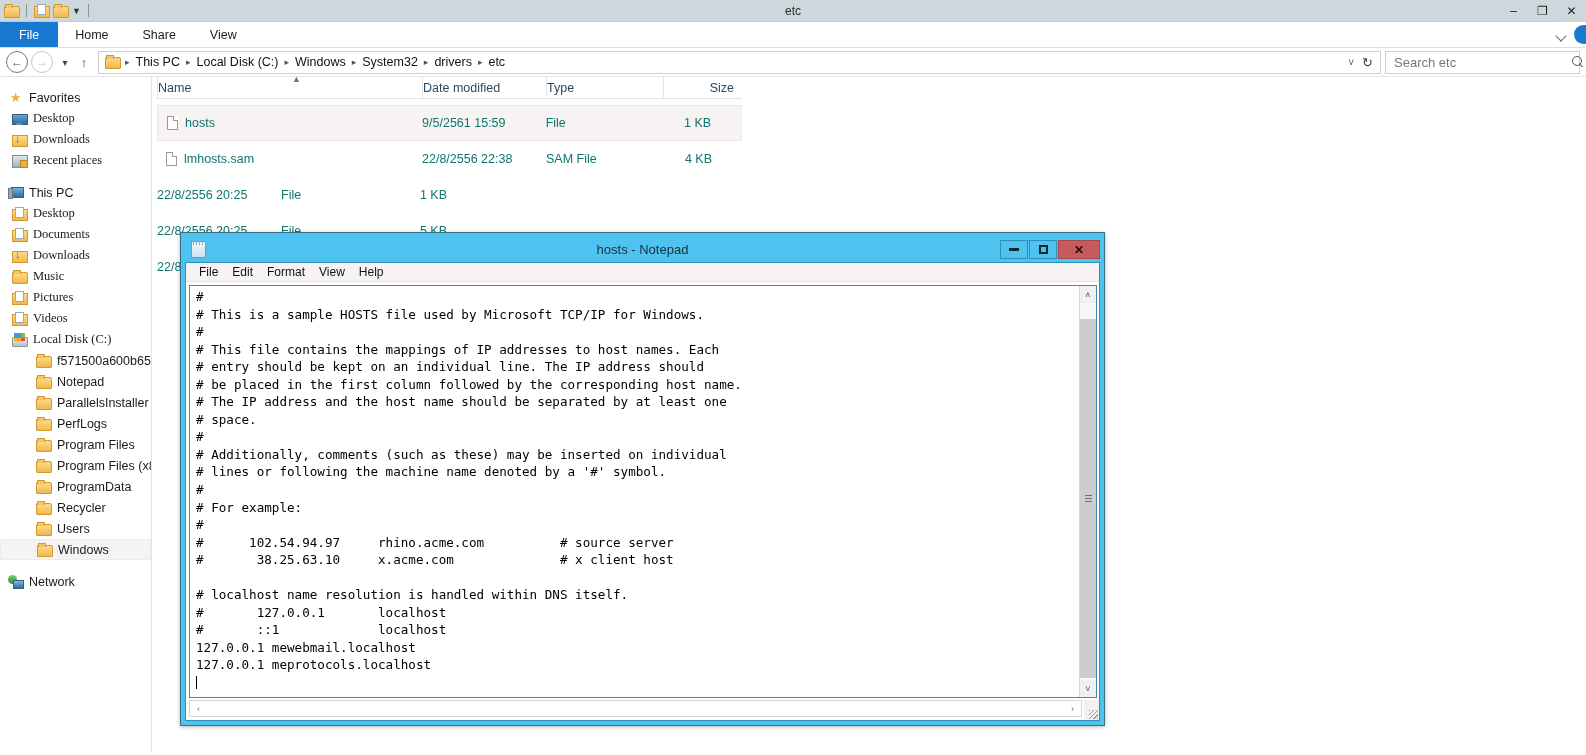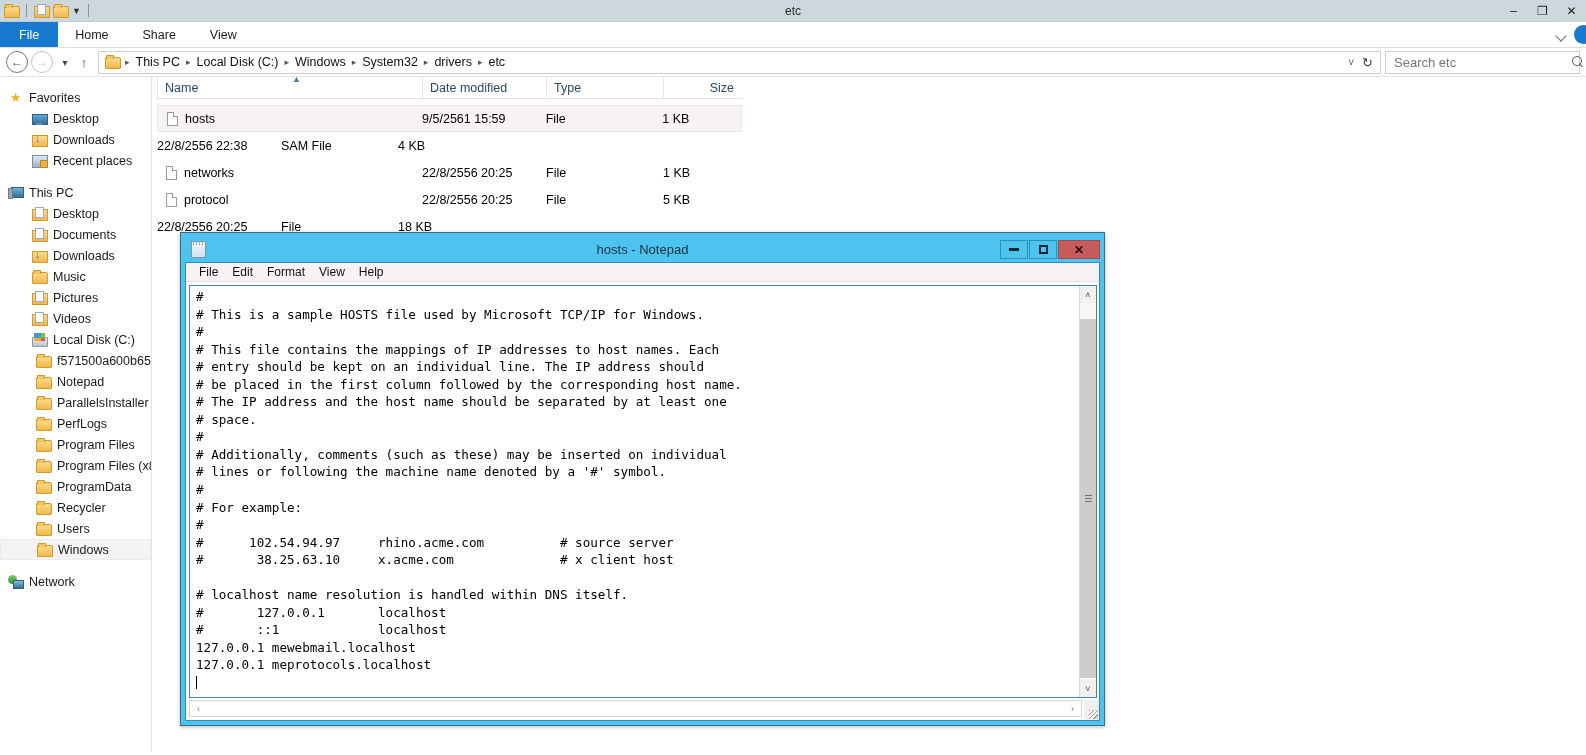--- a/index.html
+++ b/index.html
@@ -104,21 +104,21 @@
   
   .body-area { display:flex; height:675px; background:#fff; }
   .navpane {
     width:152px; padding-top:10px; background:#fff;
     border-right:1px solid #e2e2e2; overflow:hidden;
   }
   .nav-item {
     display:flex; align-items:center; gap:6px; height:21px;
     font-size:12.5px; color:#1a1a1a; padding-left:8px; white-space:nowrap;
   }
-  .nav-item.indent1 { padding-left:32px; }
+  .nav-item.indent1 { padding-left:12px;font-family:Liberation Serif, serif; }
   .nav-item.indent2 { padding-left:36px; }
   .nav-item.sel { background:#f5f3f3; border:1px solid #ececec; }
   .nav-gap { height:11px; }
   .ico { width:15px; height:14px; flex:0 0 auto; display:inline-block; position:relative; }
 
   
   .ico.folder::before {
     content:""; position:absolute; left:0; top:2px; width:14px; height:10px;
     background:linear-gradient(#ffd98a,#f0b94d); border:1px solid #d19b2e; border-radius:1px 2px 1px 1px;
   }
@@ -187,39 +187,39 @@
   
   .filelist { flex:1; padding-top:0; position:relative; }
   .col-head {
     display:flex; height:22px; align-items:center; margin-left:5px; width:585px;
     border-bottom:1px solid #dfe3e6; position:relative;
   }
   .col-head .sortmark {
     position:absolute; left:135px; top:-3px; font-size:9px; color:#4a7ca8;
   }
   .ch {
-    font-size:12.5px; color:#2a4a63; padding-left:7px; height:22px; line-height:22px;
+    font-size:12.5px; color:#2a4a63; padding-left:0; height:22px; line-height:22px;
     border-left:1px solid #e2e6e9;
   }
   .ch:first-child { border-left:0; }
   .ch.name { width:265px; }
   .ch.date { width:124px; }
   .ch.type { width:117px; }
   .ch.size { width:79px; text-align:right; padding-right:8px; padding-left:10px; }
 
   .frow {
-    display:flex; height:27px; align-items:center; margin-left:5px; width:585px;
-    font-size:12.5px; color:#000000;
+    display:flex; height:36px; align-items:center; margin-left:5px; width:585px;
+    font-size:12.5px; color:#0f766e;
   }
   .frow.sel { background:#f7f3f3; border:1px solid #eee7e7; }
   .fc { height:20px; line-height:20px; white-space:nowrap; }
   .fc.name { width:265px; display:flex; align-items:center; gap:7px; padding-left:9px; }
   .fc.date { width:124px; }
   .fc.type { width:117px; }
-  .fc.size { width:79px; text-align:left; padding-right:8px; }
+  .fc.size { width:79px; text-align:center; padding-right:8px; }
 
   .fileicon {
     width:11px; height:14px; background:#fff; border:1px solid #9a9a9a;
     position:relative; flex:0 0 auto;
   }
   .fileicon::after {
     content:""; position:absolute; right:-1px; top:-1px; width:4px; height:4px;
     background:#fff; border-left:1px solid #9a9a9a; border-bottom:1px solid #9a9a9a;
   }
 
@@ -488,40 +488,36 @@
       <div class="fc name">
         <span class="fileicon"></span>
         <span>hosts</span>
       </div>
       <div class="fc date">9/5/2561 15:59</div>
       <div class="fc type">File</div>
       <div class="fc size">1 KB</div>
     </div>
 
     <div class="frow">
+      <div class="fc name">
+        <span class="fileicon"></span>
+        <span>lmhosts.sam</span>
+      </div>
       <div class="fc date">22/8/2556 22:38</div>
       <div class="fc type">SAM File</div>
       <div class="fc size">4 KB</div>
     </div>
 
     <div class="frow">
-      <div class="fc name">
-        <span class="fileicon"></span>
-        <span>networks</span>
-      </div>
       <div class="fc date">22/8/2556 20:25</div>
       <div class="fc type">File</div>
       <div class="fc size">1 KB</div>
     </div>
 
     <div class="frow">
-      <div class="fc name">
-        <span class="fileicon"></span>
-        <span>protocol</span>
-      </div>
       <div class="fc date">22/8/2556 20:25</div>
       <div class="fc type">File</div>
       <div class="fc size">5 KB</div>
     </div>
 
     <div class="frow">
       <div class="fc date">22/8/2556 20:25</div>
       <div class="fc type">File</div>
       <div class="fc size">18 KB</div>
     </div>

